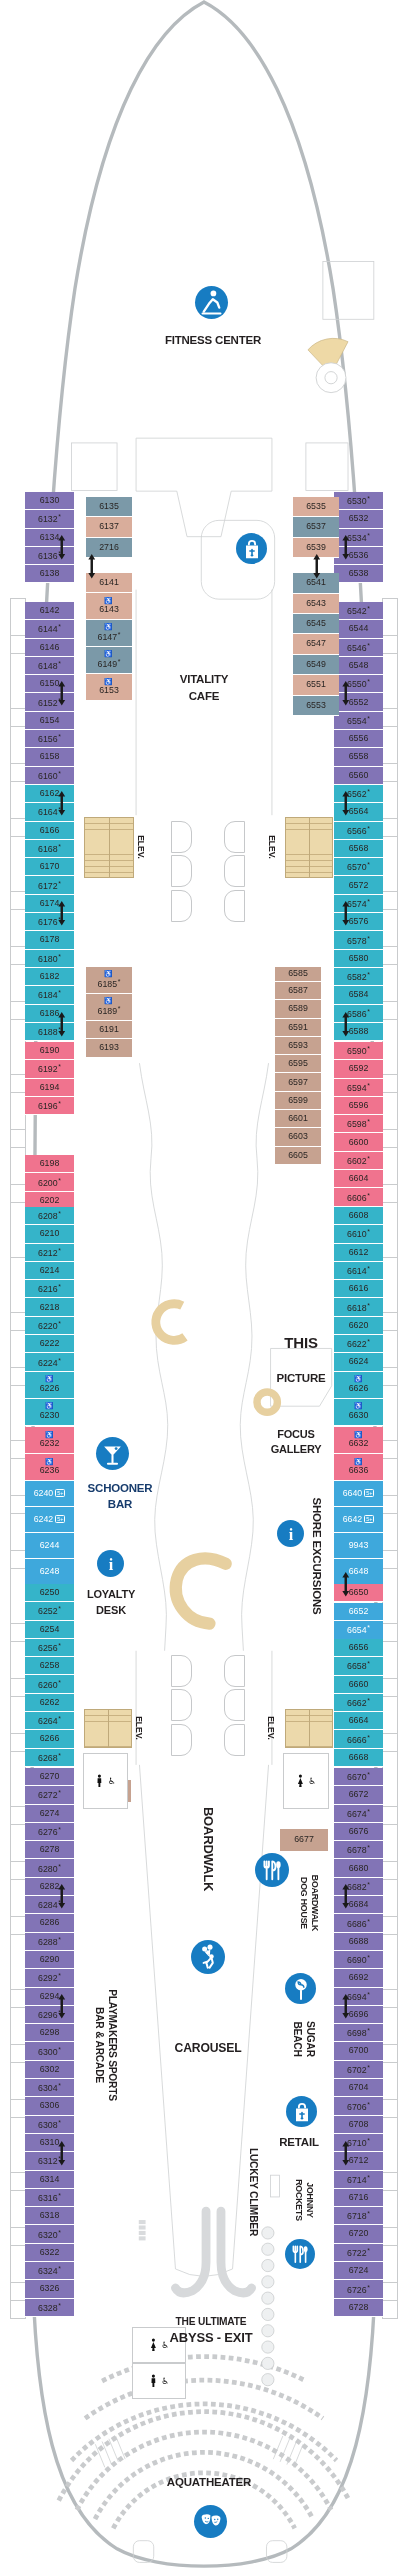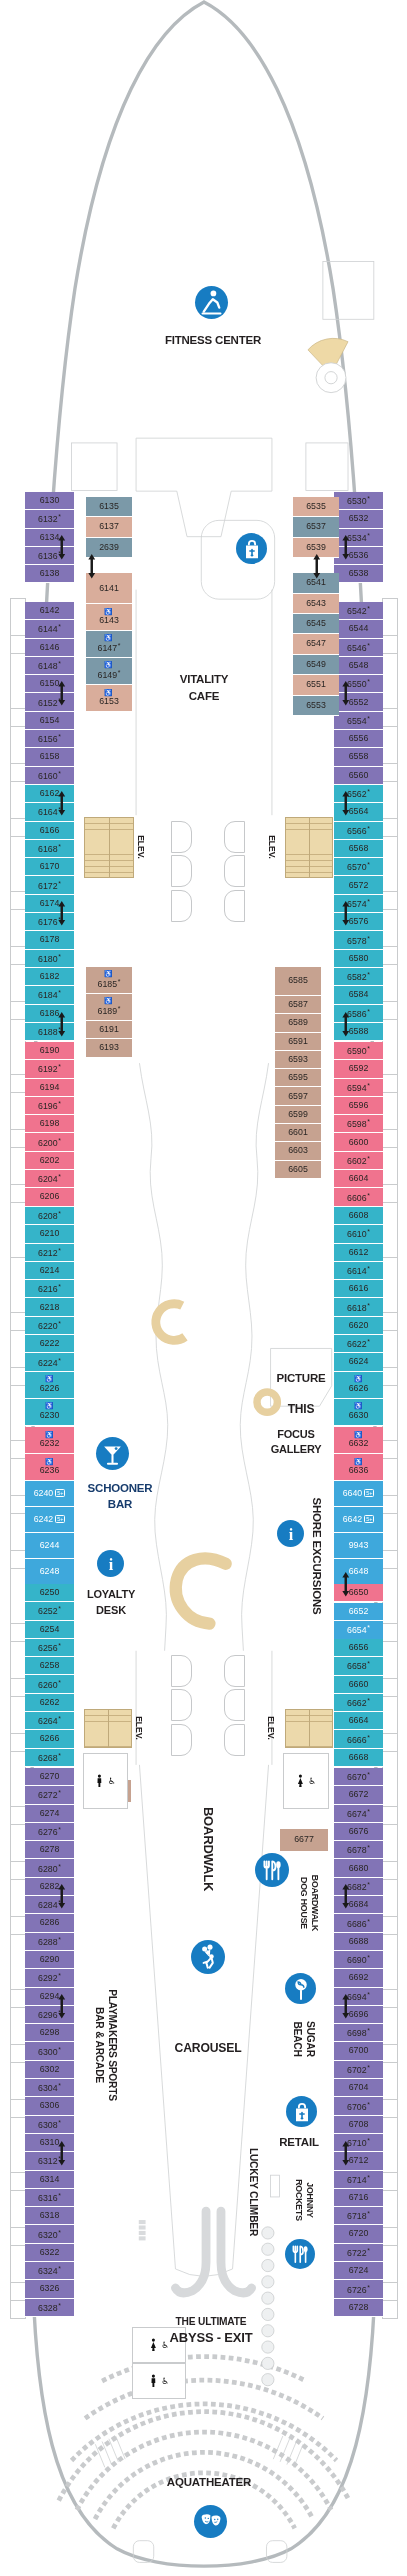--- a/index.html
+++ b/index.html
@@ -109,21 +109,21 @@
   <div class="stair" style="left:285px;top:1709px;width:46px;height:37px"></div>
 
   <div class="lbl" style="left:213px;top:340px;font-size:11.5px">FITNESS CENTER</div>
   <div class="lbl" style="left:204px;top:679px;font-size:11.5px">VITALITY</div>
   <div class="lbl" style="left:204px;top:696px;font-size:11.5px">CAFE</div>
   <div class="lbl navy" style="left:120px;top:1488px;font-size:11.5px">SCHOONER</div>
   <div class="lbl navy" style="left:120px;top:1504px;font-size:11.5px">BAR</div>
   <div class="lbl" style="left:111px;top:1595px;font-size:11px">LOYALTY</div>
   <div class="lbl" style="left:111px;top:1611px;font-size:11px">DESK</div>
   <div class="lbl" style="left:301px;top:1378px;font-size:11.5px">PICTURE</div>
-  <div class="lbl" style="left:301px;top:1409px;font-size:12px">THIS</div>
+  <div class="lbl" style="left:301px;top:1343px;font-size:15px">THIS</div>
   <div class="lbl" style="left:296px;top:1435px;font-size:11px">FOCUS</div>
   <div class="lbl" style="left:296px;top:1450px;font-size:11px">GALLERY</div>
   <div class="lbl" style="left:208px;top:2049px;font-size:12.2px">CAROUSEL</div>
   <div class="lbl" style="left:299px;top:2142px;font-size:11.5px">RETAIL</div>
   <div class="lbl" style="left:211px;top:2322px;font-size:10.2px">THE ULTIMATE</div>
   <div class="lbl" style="left:211px;top:2338px;font-size:13px">ABYSS - EXIT</div>
   <div class="lbl" style="left:209px;top:2482px;font-size:11.5px">AQUATHEATER</div>
 
   <div class="lbl vlbl" style="left:208px;top:1849px;font-size:13px">BOARDWALK</div>
   <div class="lbl vlbl" style="left:317px;top:1556px;font-size:11.5px">SHORE EXCURSIONS</div>
@@ -248,21 +248,21 @@
       </div>
       <div class="cell pink" style="height: 18.3px;">
         <span class="num">6192<span class="st">*</span></span>
       </div>
       <div class="cell pink" style="height: 18.3px;">
         <span class="num">6194</span>
       </div>
       <div class="cell pink" style="height: 18.3px;">
         <span class="num">6196<span class="st">*</span></span>
       </div>
-      <div class="cell pink" style="height: 18.3px;">
+      <div class="cell pink" style="height: 18.3px; margin-top: 40px;">
         <span class="num">6198</span>
       </div>
       <div class="cell pink" style="height: 18.3px;">
         <span class="num">6200<span class="st">*</span></span>
       </div>
       <div class="cell pink" style="height: 18.3px;">
         <span class="num">6202</span>
       </div>
       <div class="cell pink" style="height: 18.3px;">
         <span class="num">6204<span class="st">*</span></span>
@@ -768,24 +768,24 @@
       </div>
     </div>
     <div class="col" style="left: 86px; top: 497px; width: 46px;">
       <div class="cell iteal" style="height: 20.4px;">
         <span class="num">6135</span>
       </div>
       <div class="cell itan" style="height: 20.4px;">
         <span class="num">6137</span>
       </div>
       <div class="cell iteal" style="height: 20.4px;">
-        <span class="num">2639</span>
+        <span class="num">2716</span>
       </div>
       <div class="cell sp" style="height: 15px;"></div>
-      <div class="cell itan" style="height: 31px; align-items: center;">
+      <div class="cell itan" style="height: 20px; align-items: center;">
         <span class="num">6141</span>
       </div>
       <div class="cell itan" style="height: 27px;">
         <span class="wcg">♿</span>
         <span class="num">6143</span>
       </div>
       <div class="cell iteal" style="height: 27px;">
         <span class="wcg">♿</span>
         <span class="num">6147<span class="st">*</span></span>
       </div>
@@ -841,21 +841,21 @@
         <span class="num">6189<span class="st">*</span></span>
       </div>
       <div class="cell ibrown" style="height: 18.3px;">
         <span class="num">6191</span>
       </div>
       <div class="cell ibrown" style="height: 18.3px;">
         <span class="num">6193</span>
       </div>
     </div>
     <div class="col" style="left: 275px; top: 967px; width: 46px;">
-      <div class="cell ibrown" style="height: 29px;">
+      <div class="cell ibrown" style="height: 15px;">
         <span class="num">6585</span>
       </div>
       <div class="cell ibrown" style="height: 18.3px;">
         <span class="num">6587</span>
       </div>
       <div class="cell ibrown" style="height: 18.3px;">
         <span class="num">6589</span>
       </div>
       <div class="cell ibrown" style="height: 18.3px;">
         <span class="num">6591</span>

